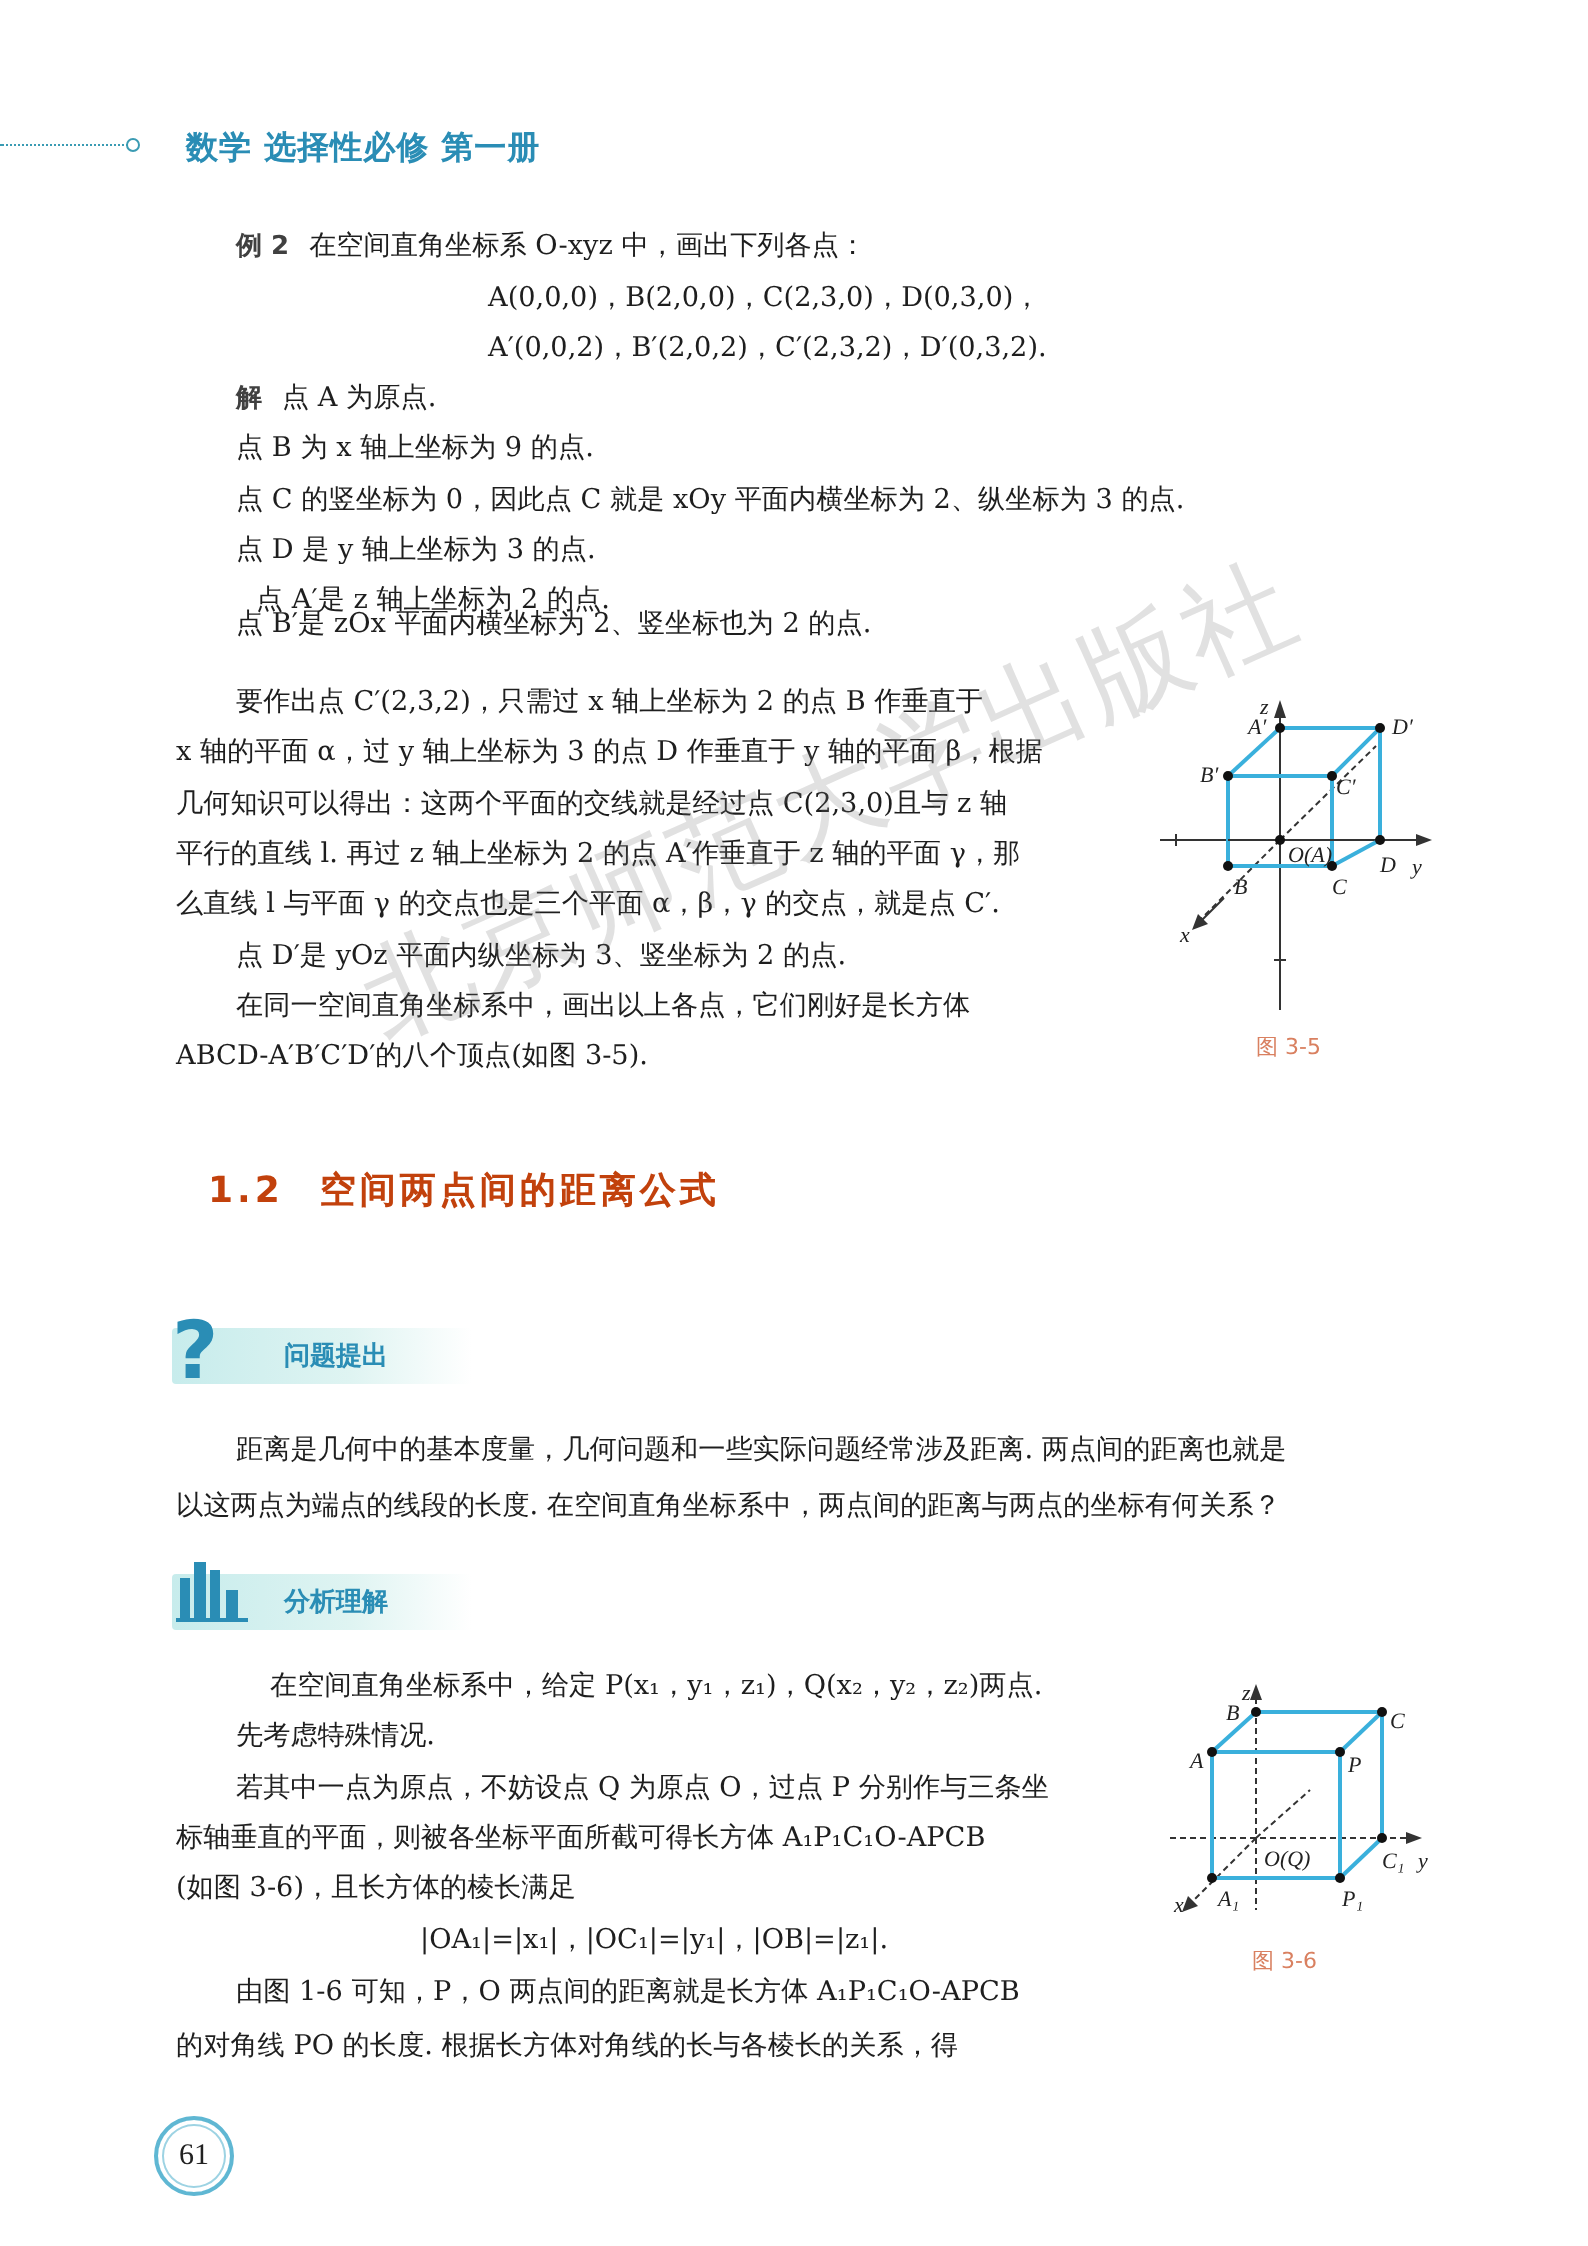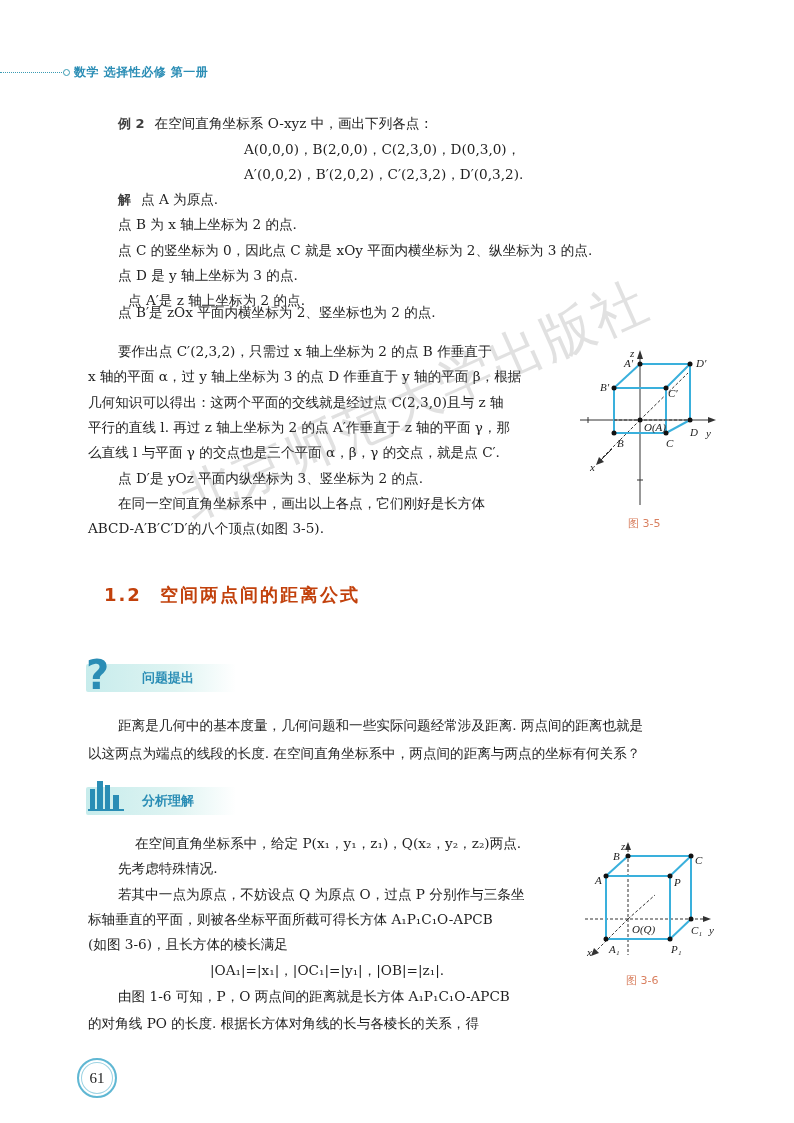--- a/index.html
+++ b/index.html
@@ -1,21 +1,21 @@
 <!DOCTYPE html>
 <html><head>
 <meta charset="utf-8">
 <style>
   html, body { margin:0; padding:0; }
   body { width:794px; height:1123px; background:#ffffff; position:relative; overflow:hidden;
          font-family:"DejaVu Serif", "Liberation Serif", serif; color:#1e1e1e; }
   .abs { position:absolute; }
   .header-line { left:0; top:72px; width:64px; height:0; border-top:1px dotted #3a9bb3; }
   .header-dot { left:63px; top:69px; width:5px; height:5px; border:1px solid #3a9bb3; border-radius:50%; background:#fff; }
-  .header-title { left:74px; top:64px; font-family:"DejaVu Sans", sans-serif; font-size:12px; font-weight:bold; color:#2a8db5; letter-spacing:0.5px; }
+  .header-title { left:93px; top:64px; font-family:"DejaVu Sans", sans-serif; font-size:16px; font-weight:bold; color:#2a8db5; letter-spacing:0.5px; }
   .line { position:absolute; font-size:13.6px; line-height:20px; white-space:nowrap; }
   .label-blue { color:#404040; font-family:"DejaVu Sans", sans-serif; font-weight:bold; font-size:13px; margin-right:10px; }
   .section-title { left:104px; top:583px; font-family:"DejaVu Sans", sans-serif; font-size:18px; font-weight:bold; color:#c2410c; letter-spacing:2px; }
   .section-num { margin-right:18px; }
   .banner { position:absolute; height:28px; border-radius:2px;
             background:linear-gradient(to right, #c7ecec 0%, #dff4f2 60%, rgba(255,255,255,0) 100%); }
   .banner-text { position:absolute; font-family:"DejaVu Sans", sans-serif; font-weight:bold; font-size:13px; color:#2a8db5; }
   .fig-caption { position:absolute; font-family:"DejaVu Sans", sans-serif; font-size:11px; color:#d98060; }
   .watermark { left:170px; top:470px; font-family:"DejaVu Serif", serif; font-size:54px; color:rgba(120,120,120,0.22);
                transform:rotate(-24deg); transform-origin:left top; white-space:nowrap; letter-spacing:2px; pointer-events:none; }
@@ -32,21 +32,21 @@
 
 <div class="line" style="left:118px; top:113px;">
   <span class="label-blue">例 2</span><span>在空间直角坐标系 O-xyz 中，画出下列各点：</span>
 </div>
 <div class="line" style="left:244px; top:139px;">A(0,0,0)，B(2,0,0)，C(2,3,0)，D(0,3,0)，</div>
 <div class="line" style="left:244px; top:164px;">A′(0,0,2)，B′(2,0,2)，C′(2,3,2)，D′(0,3,2).</div>
 
 <div class="line" style="left:118px; top:189px;">
   <span class="label-blue">解</span><span>点 A 为原点.</span>
 </div>
-<div class="line" style="left:118px; top:214px;">点 B 为 x 轴上坐标为 2 的点.</div>
+<div class="line" style="left:118px; top:214px;">点 B 为 x 轴上坐标为 9 的点.</div>
 <div class="line" style="left:118px; top:240px;">点 C 的竖坐标为 0，因此点 C 就是 xOy 平面内横坐标为 2、纵坐标为 3 的点.</div>
 <div class="line" style="left:118px; top:265px;">点 D 是 y 轴上坐标为 3 的点.</div>
 <div class="line" style="left:128px; top:290px;">点 A′是 z 轴上坐标为 2 的点.</div>
 <div class="line" style="left:118px; top:302px;">点 B′是 zOx 平面内横坐标为 2、竖坐标也为 2 的点.</div>
 <div class="line" style="left:118px; top:341px;">要作出点 C′(2,3,2)，只需过 x 轴上坐标为 2 的点 B 作垂直于</div>
 <div class="line" style="left:88px;  top:366px;">x 轴的平面 α，过 y 轴上坐标为 3 的点 D 作垂直于 y 轴的平面 β，根据</div>
 <div class="line" style="left:88px;  top:392px;">几何知识可以得出：这两个平面的交线就是经过点 C(2,3,0)且与 z 轴</div>
 <div class="line" style="left:88px;  top:417px;">平行的直线 l. 再过 z 轴上坐标为 2 的点 A′作垂直于 z 轴的平面 γ，那</div>
 <div class="line" style="left:88px;  top:442px;">么直线 l 与平面 γ 的交点也是三个平面 α，β，γ 的交点，就是点 C′.</div>
 <div class="line" style="left:118px; top:468px;">点 D′是 yOz 平面内纵坐标为 3、竖坐标为 2 的点.</div>

